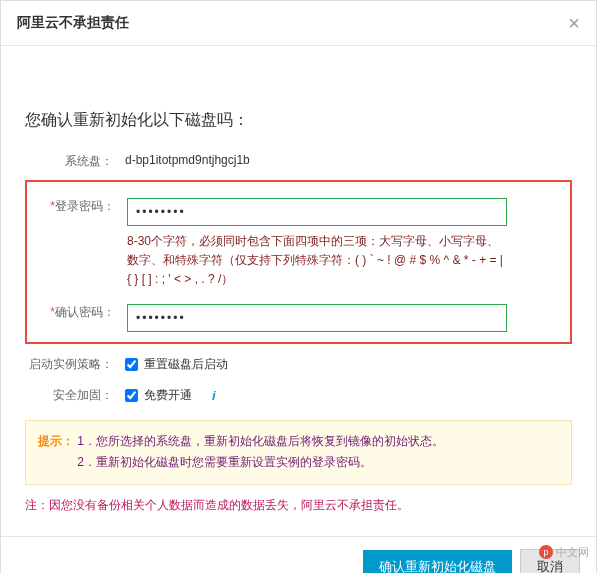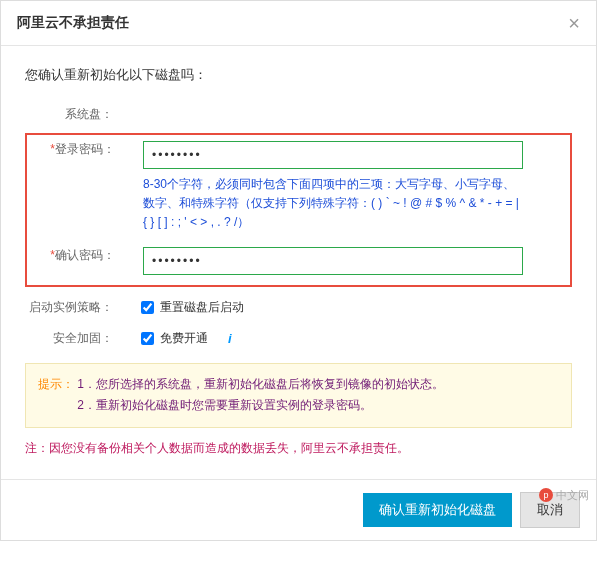--- a/index.html
+++ b/index.html
@@ -2,33 +2,33 @@
 <html><head>
   <meta charset="utf-8">
   <style>
     * { box-sizing: border-box; margin: 0; padding: 0; }
     body { font-family: "Microsoft YaHei", Arial, sans-serif; font-size: 12px; color: #333; background: #fff; width: 597px; }
     .modal { border: 1px solid #ddd; }
     .modal-header { display: flex; justify-content: space-between; align-items: center; padding: 12px 16px; border-bottom: 1px solid #e5e5e5; }
     .modal-title { font-size: 14px; font-weight: bold; }
     .close-btn { font-size: 20px; color: #999; cursor: pointer; line-height: 1; }
     .modal-body { padding: 20px 24px 12px; }
-    .confirm-text { font-size: 13px; margin-bottom: 18px; }
-    .form-row { display: flex; align-items: flex-start; margin-bottom: 10px; gap: 16px; }
+    .confirm-text { font-size: 16px; margin-bottom: 18px; margin-top: 44px; }
+    .form-row { display: flex; align-items: flex-start; margin-bottom: 10px; }
     .form-label { width: 100px; text-align: right; padding-right: 12px; padding-top: 4px; color: #666; }
     .form-value { flex: 1; padding-top: 4px; }
-    .highlight-box { border: 2px solid #e84c3d; padding: 2px 10px 10px 0; margin-bottom: 8px; }
+    .highlight-box { border: 2px solid #e84c3d; padding: 12px 10px 10px 0; margin-bottom: 8px; }
     .req { color: #e84c3d; }
     .input-wrap { border: 1px solid #2ba84a; padding: 6px 8px; width: 380px; font-family: Arial; letter-spacing: 2px; }
-    .hint-text { width: 380px; color: #1d4ed8; font-size: 12px; line-height: 1.6; margin-top: 6px; word-break: break-all; }
+    .hint-text { width: 380px; color: #7f1d1d; font-size: 12px; line-height: 1.6; margin-top: 6px; word-break: break-all; }
     .checkbox-row { display: flex; align-items: center; }
     .checkbox-row input { margin-right: 6px; }
     .info-icon { color: #0099ff; margin-left: 20px; font-style: italic; font-weight: bold; font-size: 13px; }
     .tip-box { background: #fffbe6; border: 1px solid #f0e6b3; padding: 10px 12px; margin: 16px 0 12px; line-height: 1.8; }
-    .tip-label { color: #ff8800; font-weight: normal; }
+    .tip-label { color: #ff8800; font-weight: bold; }
     .tip-content { color: #701a75; }
     .note-text { color: #be185d; margin-bottom: 10px; }
     .modal-footer { display: flex; justify-content: flex-end; align-items: center; padding: 12px 16px; border-top: 1px solid #e5e5e5; gap: 8px; }
     .btn-primary { background: #0099cc; color: #fff; border: none; padding: 8px 16px; font-size: 13px; cursor: pointer; }
     .btn-default { background: #e5e5e5; color: #333; border: 1px solid #ccc; padding: 8px 16px; font-size: 13px; cursor: pointer; }
     .watermark { position: absolute; right: 8px; bottom: 38px; font-size: 11px; color: #aaa; display: flex; align-items: center; }
     .watermark-icon { width: 14px; height: 14px; background: #e84c3d; border-radius: 50%; margin-right: 3px; display: inline-flex; align-items: center; justify-content: center; color: #fff; font-size: 9px; }
     .container { position: relative; }
   </style>
 </head>
@@ -39,20 +39,21 @@
   <div class="modal-header">
     <div class="modal-title">阿里云不承担责任</div>
     <div class="close-btn">×</div>
   </div>
 
   <div class="modal-body">
     <div class="confirm-text">您确认重新初始化以下磁盘吗：</div>
 
     <div class="form-row">
       <div class="form-label">系统盘：</div>
+      <div class="form-value">d-bp1itotpmd9ntjhgcj1b</div>
     </div>
 
     <div class="highlight-box">
       <div class="form-row">
         <div class="form-label"><span class="req">*</span><span>登录密码：</span></div>
         <div class="form-value">
           <div class="input-wrap">••••••••</div>
           <div class="hint-text">8-30个字符，必须同时包含下面四项中的三项：大写字母、小写字母、数字、和特殊字符（仅支持下列特殊字符：( ) ` ~ ! @ # $ % ^ &amp; * - + = | { } [ ] : ; ' &lt; &gt; , . ? /）</div>
         </div>
       </div>

